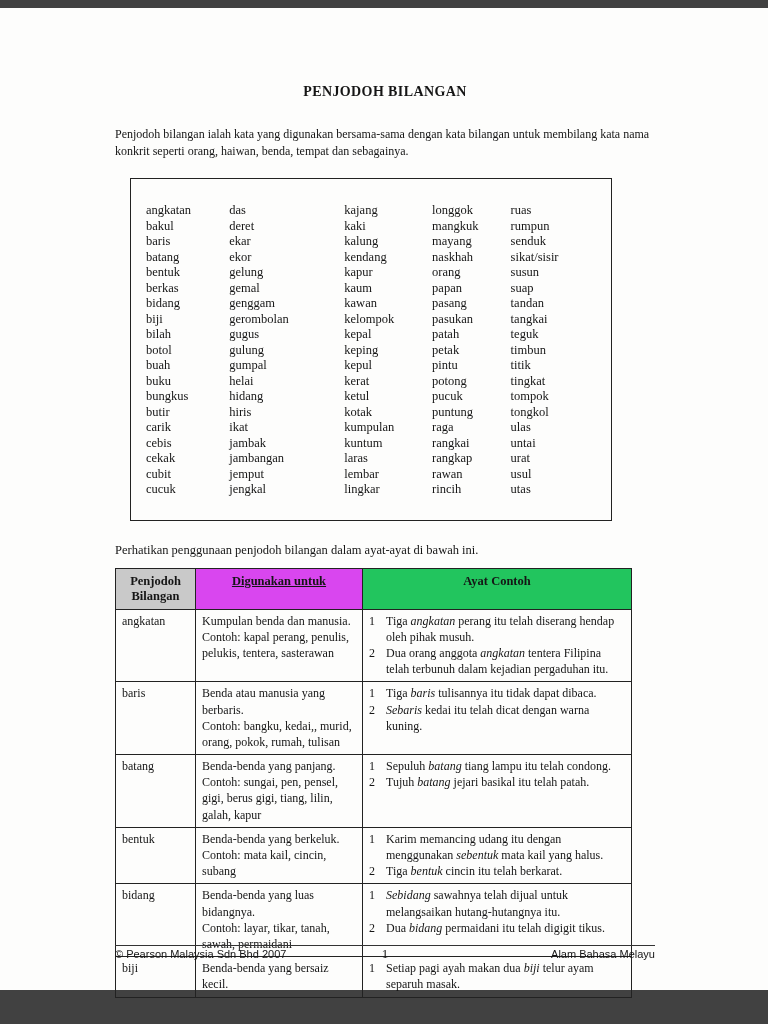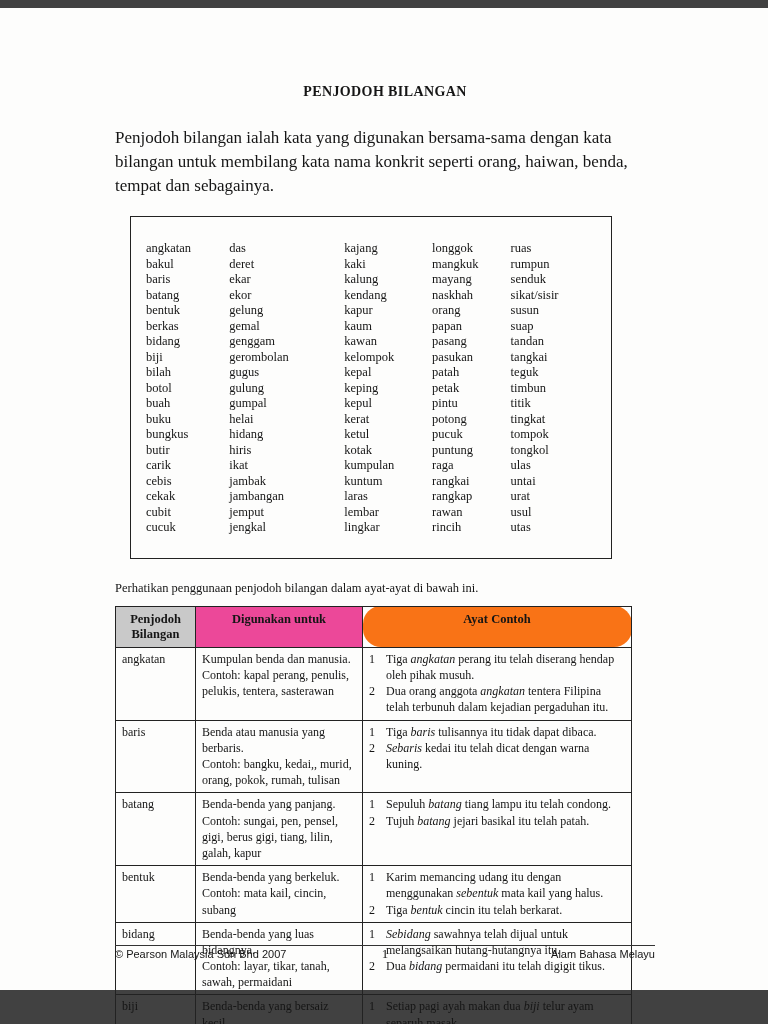--- a/index.html
+++ b/index.html
@@ -18,21 +18,21 @@
   }
   .content { padding:76px 113px 12px 115px; }
 
   .doc-title {
     text-align:center;
     font-size:14px;
     font-weight:bold;
     letter-spacing:0.4px;
     margin-bottom:26px;
   }
-  .intro { font-size:17px; line-height:1.42; }
+  .intro { font-size:12px; line-height:1.42; }
 
   .word-box {
     border:1px solid #222;
     margin:18px 43px 0 15px;
     padding:24px 8px 22px 15px;
     display:flex;
   }
   .word-col { font-size:12.5px; line-height:15.5px; }
   .word-col:nth-child(1){ width:90px; }
   .word-col:nth-child(2){ width:90px; }
@@ -208,22 +208,22 @@
 
     <table class="classifiers">
       <colgroup>
         <col class="col-p">
           <col class="col-u">
           <col class="col-a">
       </colgroup>
       <thead>
         <tr>
             <th style="background: rgb(201, 201, 201);">Penjodoh Bilangan</th>
-            <th style="background: #ec4899;">Digunakan untuk</th>
-            <th style="background: #f97316; border-radius: 18px;">Ayat Contoh</th>
+            <th style="background: #d946ef; text-decoration: underline;">Digunakan untuk</th>
+            <th style="background: #22c55e;">Ayat Contoh</th>
           </tr>
       </thead>
       <tbody>
           <tr>
             <td class="cell-penjodoh">angkatan</td>
             <td class="cell-usage">Kumpulan benda dan manusia.
 Contoh: kapal perang, penulis, pelukis, tentera, sasterawan</td>
             <td>
               <div class="example">
                 <span class="num">1</span>

